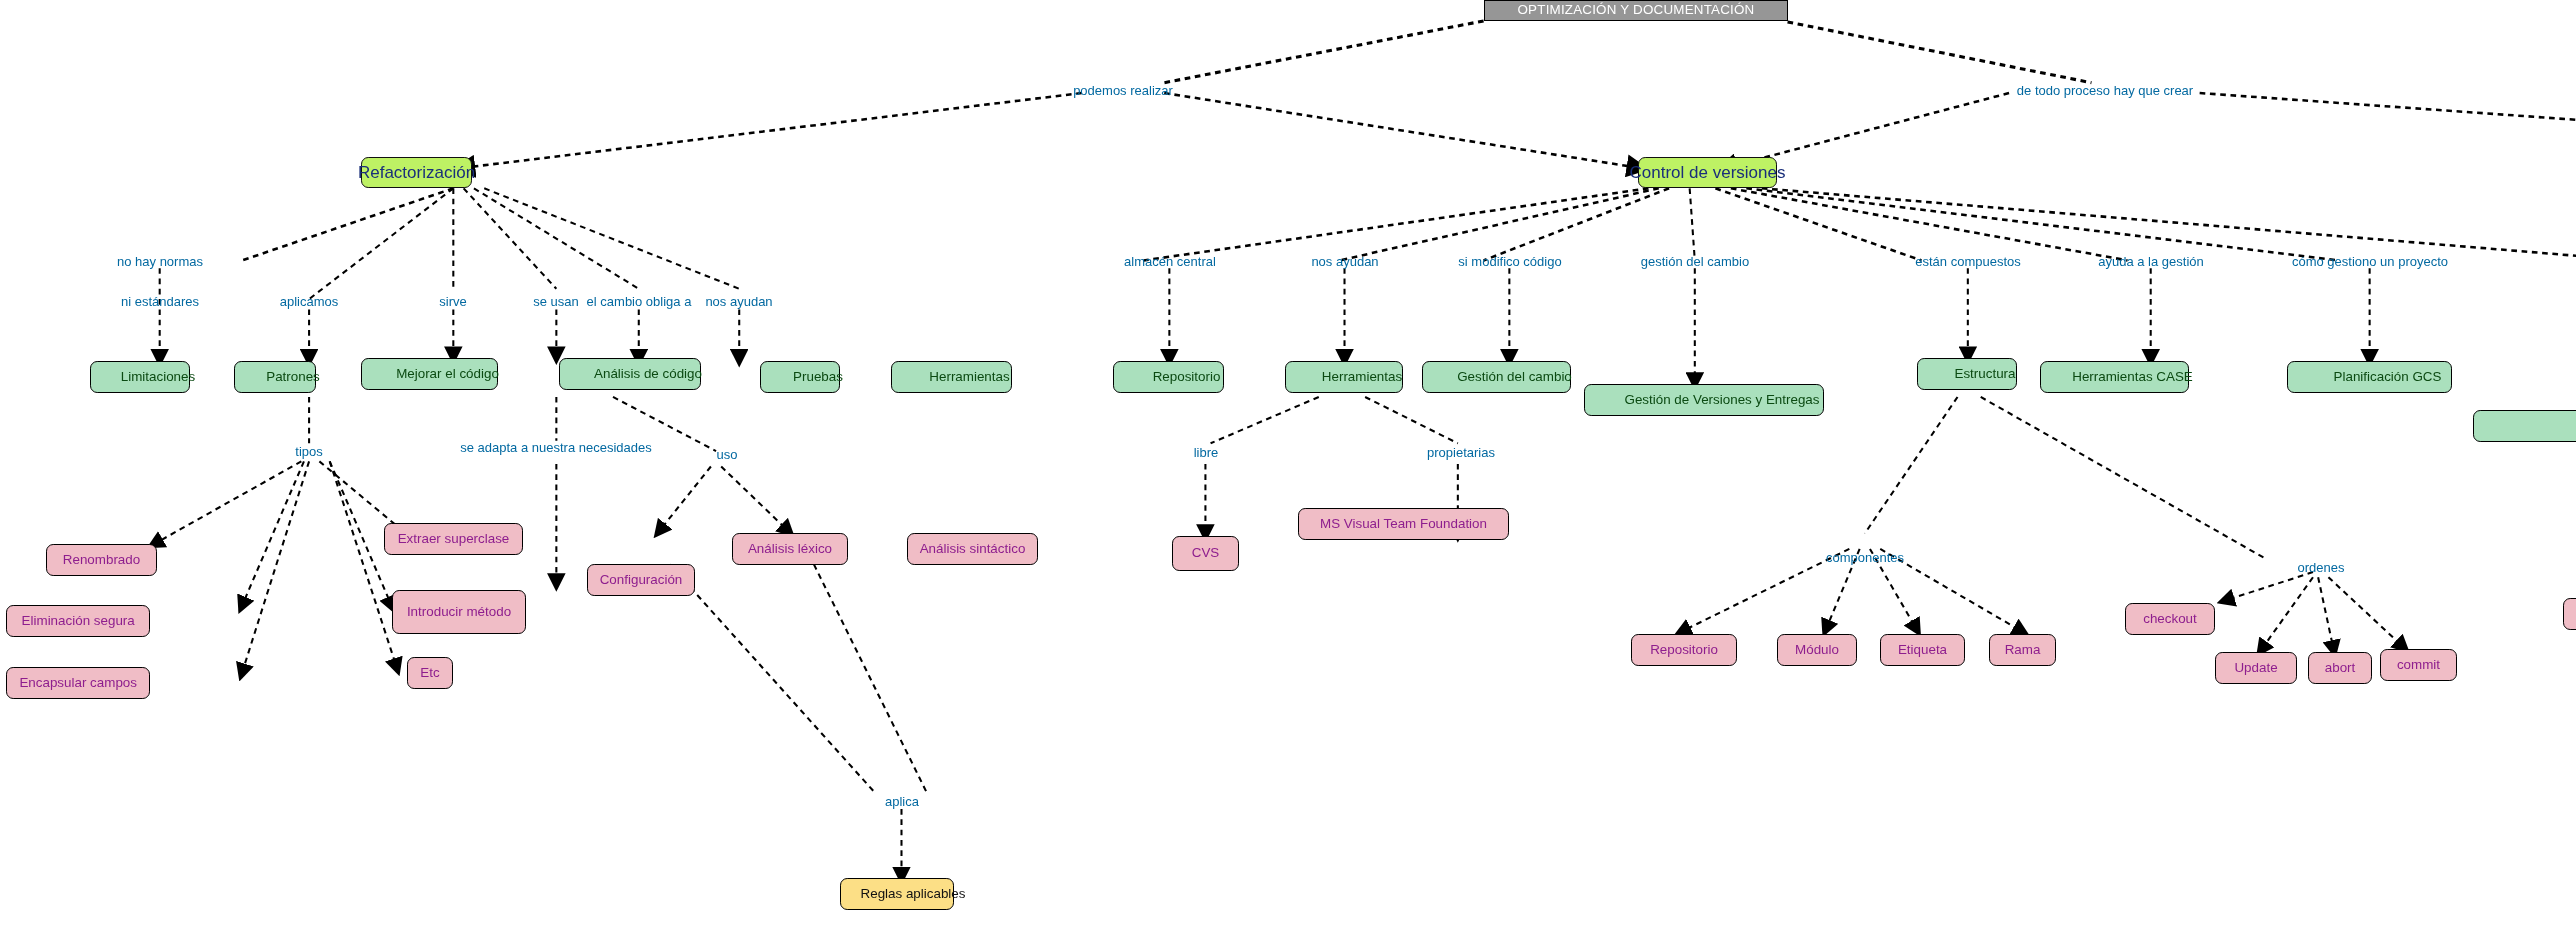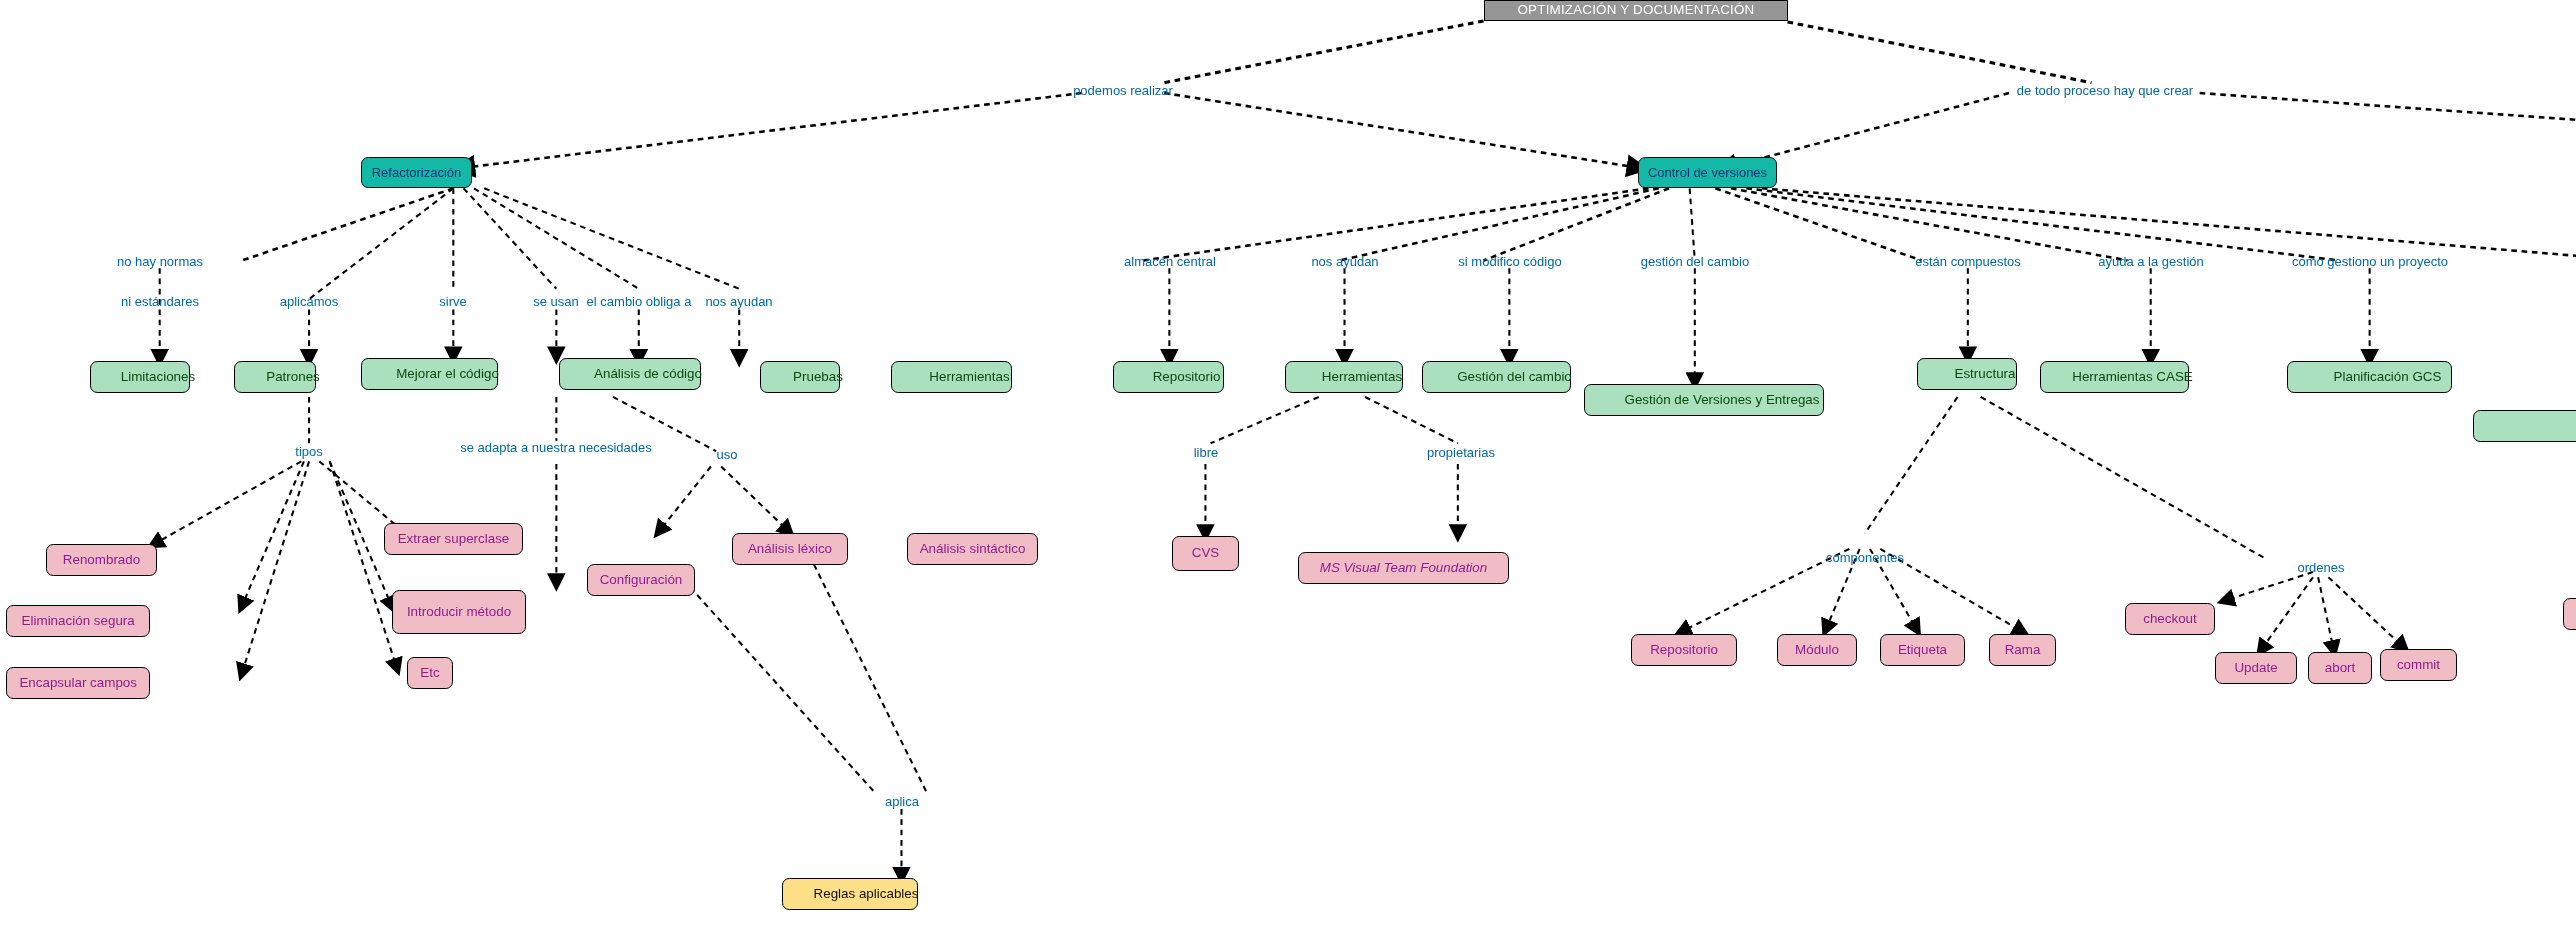--- a/index.html
+++ b/index.html
@@ -6,21 +6,21 @@
   body{font-family:"Liberation Sans", sans-serif;}
   #canvas{position:relative;width:3743px;height:933px;background:#ffffff;overflow:hidden;}
   svg#edges{position:absolute;left:0;top:0;width:3743px;height:933px;pointer-events:none;}
 
   .node{position:absolute;box-sizing:border-box;display:flex;align-items:center;justify-content:center;
         text-align:center;border:1.5px solid #000000;border-radius:7.2px;white-space:nowrap;
         font-family:"Liberation Sans", sans-serif;line-height:1.05;}
 
   .node.title{background:#969696;border:1.5px solid #000000;border-radius:0;color:#ffffff;
               font-size:13.4px;letter-spacing:0.2px;}
-  .node.blue{background:#14b8a6;border-color:#101010;color:#1a2f7a;font-size:13px;}
+  .node.blue{background:#bef264;border-color:#101010;color:#1a2f7a;font-size:17px;}
   .node.green{background:#aae0bd;border-color:#000000;color:#0b4a12;font-size:13.4px;padding-left:36px;}
   .node.pink{background:#f0bdc6;border-color:#000000;color:#8e1e8e;font-size:13.4px;}
   .node.yellow{background:#fcdf86;border-color:#000000;color:#111111;font-size:13.4px;}
 
   .elabel{position:absolute;font-family:"Liberation Sans", sans-serif;font-size:13px;color:#0369a1;
           white-space:nowrap;transform:translateX(-50%);line-height:1;}
 </style>
 </head>
 <body>
 
@@ -181,21 +181,21 @@
   <div class="node pink" style="left:587px;top:564px;width:108px;height:32px;">
     <span>Configuración</span>
   </div>
 
   <div class="node pink" style="left:732px;top:533px;width:116px;height:32px;">
     <span>Análisis léxico</span>
   </div>
   <div class="node pink" style="left:907px;top:533px;width:131px;height:32px;">
     <span>Análisis sintáctico</span>
   </div>
-  <div class="node yellow" style="left:782px;top:878px;width:136px;height:32px;padding-left:32px;">
+  <div class="node yellow" style="left:840px;top:878px;width:114px;height:32px;padding-left:32px;">
     <span>Reglas aplicables</span>
   </div>
 
   <div class="node green" style="left:1113px;top:361px;width:111px;height:32px;">
     <span>Repositorio</span>
   </div>
   <div class="node green" style="left:1285px;top:361px;width:118px;height:32px;">
     <span>Herramientas</span>
   </div>
   <div class="node green" style="left:1422px;top:361px;width:149px;height:32px;">
@@ -213,21 +213,21 @@
   <div class="node green" style="left:2287px;top:361px;width:165px;height:32px;">
     <span>Planificación GCS</span>
   </div>
   <div class="node green" style="left:2473px;top:410px;width:435px;height:32px;">
     <span>Clientes de control de versiones en el IDE</span>
   </div>
 
   <div class="node pink" style="left:1172px;top:536px;width:67px;height:35px;">
     <span>CVS</span>
   </div>
-  <div class="node pink" style="left:1298px;top:552px;width:211px;height:32px;font-style:italic;">
+  <div class="node pink" style="left:1298px;top:508px;width:211px;height:32px;">
     <span>MS Visual Team Foundation</span>
   </div>
 
   <div class="node pink" style="left:1631px;top:634px;width:106px;height:32px;">
     <span>Repositorio</span>
   </div>
   <div class="node pink" style="left:1777px;top:634px;width:80px;height:32px;">
     <span>Módulo</span>
   </div>
   <div class="node pink" style="left:1880px;top:634px;width:85px;height:32px;">

